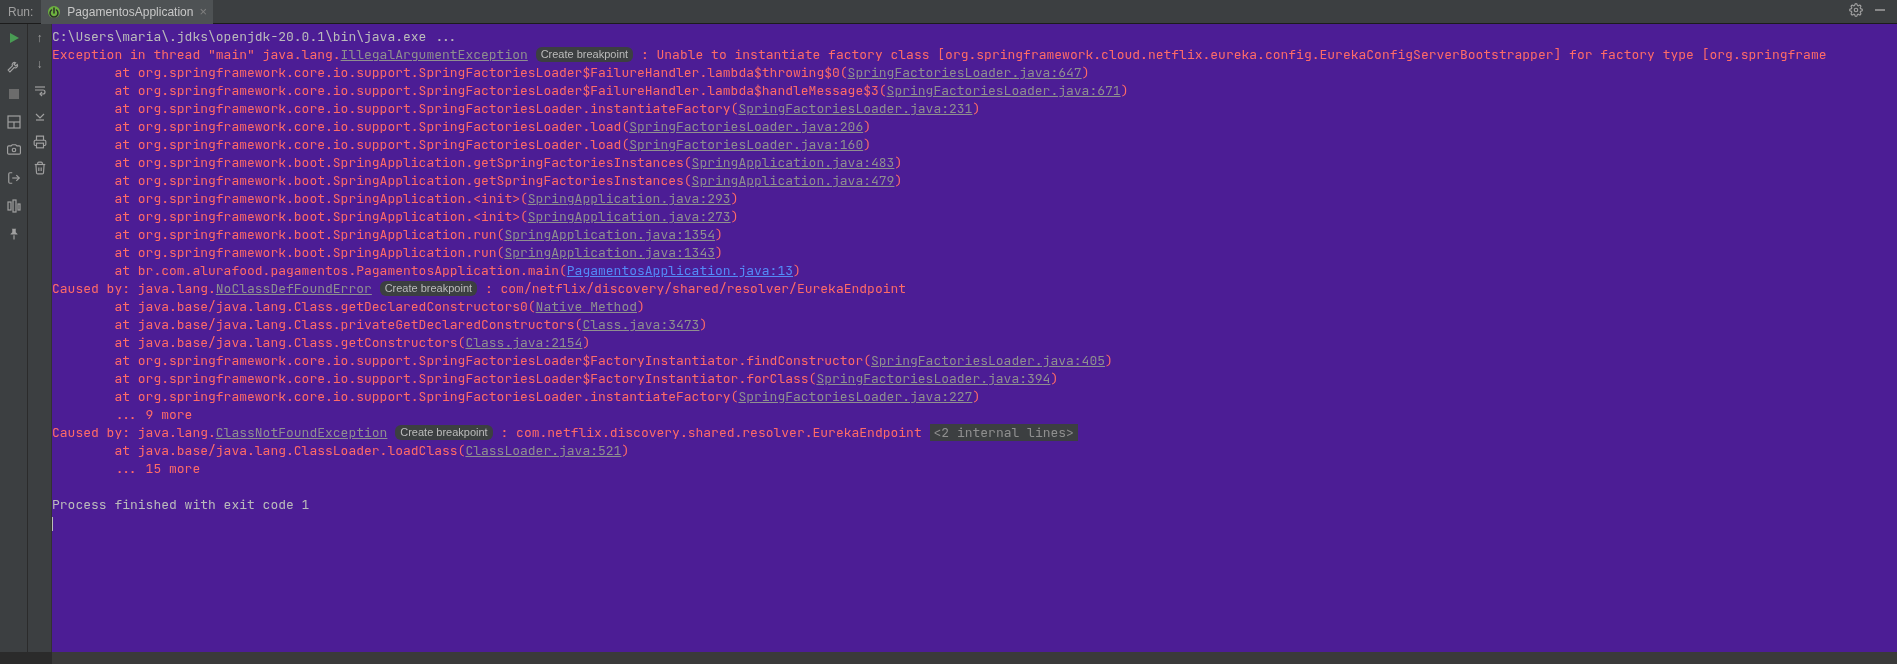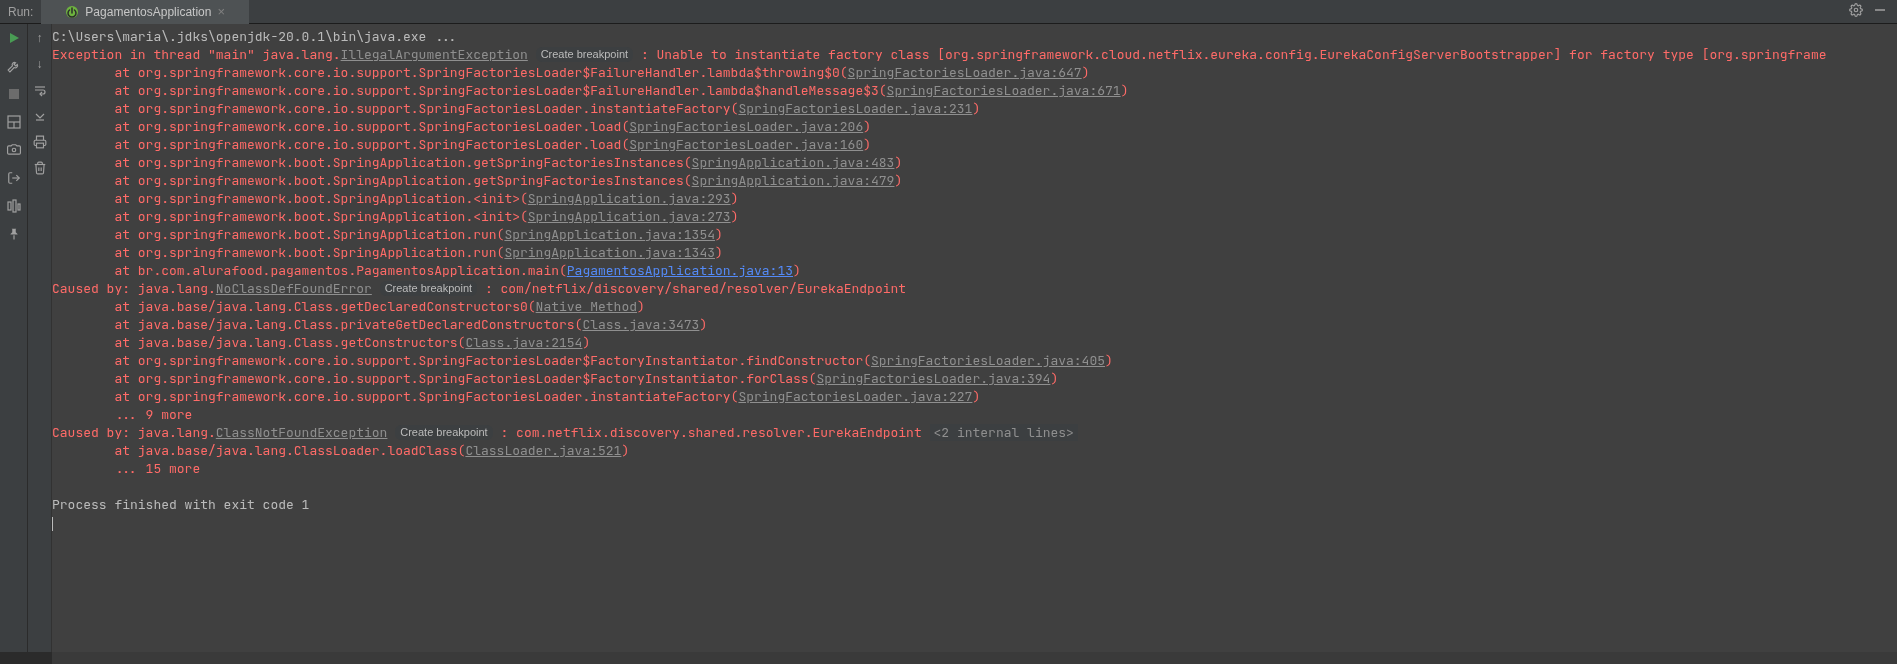--- a/index.html
+++ b/index.html
@@ -25,21 +25,21 @@
 .run-label {
   padding: 0 8px;
   color: #a0a0a0;
   font-size: 12px;
 }
 .tab {
   display: flex;
   align-items: center;
   background: #4e5254;
   height: 24px;
-  padding: 0 24px;
+  padding: 0 6px;
   gap: 6px;
   color: #c7c7c7;
   font-size: 12px;
 }
 .tab .close-x {
   color: #808080;
   font-size: 13px;
   cursor: pointer;
 }
 .tab .tab-icon {
@@ -90,21 +90,21 @@
   cursor: pointer;
   width: 16px;
   height: 16px;
   display: flex;
   align-items: center;
   justify-content: center;
 }
 .gutter .icon.green { color: #499c54; }
 .console {
   flex: 1;
-  background: #404040;
+  background: #4c1d95;
   font-family: "JetBrains Mono", "Consolas", "Courier New", monospace;
   font-size: 13px;
   line-height: 18px;
   padding: 4px 8px 4px 0;
   overflow: auto;
   white-space: pre;
   color: #bbbbbb;
 }
 .cmd { color: #bbbbbb; }
 .err { color: #ff6b68; }

